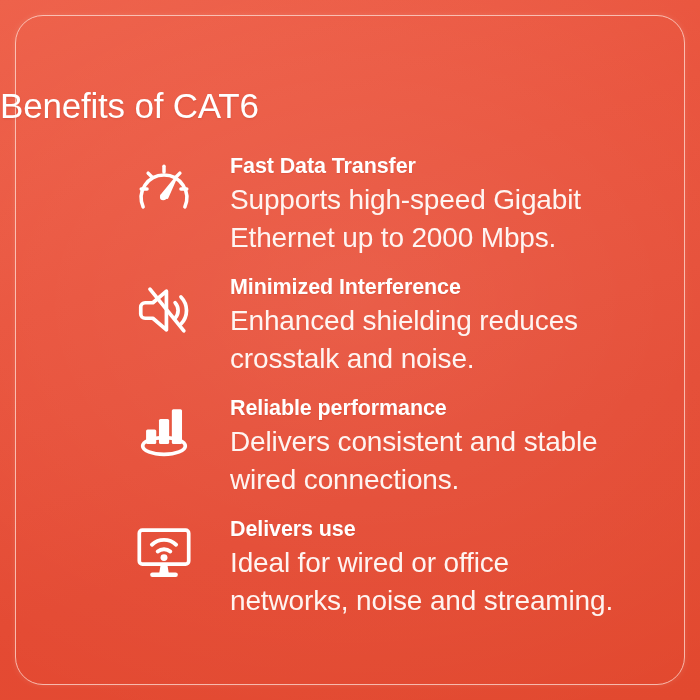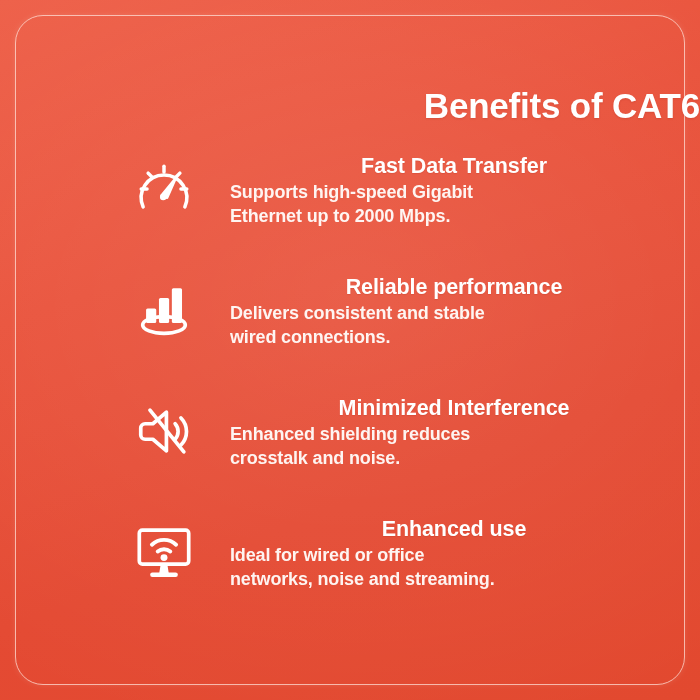--- a/index.html
+++ b/index.html
@@ -43,24 +43,24 @@
     top: 0;
     width: 700px;
     height: 700px;
   }
 
   .title {
     position: absolute;
     top: 86px;
     left: 0;
     width: 700px;
-    text-align: right;
+    text-align: left;
     color: #ffffff;
     font-size: 35px;
-    font-weight: bold;
+    font-weight: normal;
     letter-spacing: -0.2px;
     text-shadow: 0 1px 2px rgba(140, 30, 15, 0.18);
   }
 
   .benefit-list {
     position: absolute;
     top: 152px;
     left: 118px;
     width: 560px;
   }
@@ -95,27 +95,26 @@
   }
 
   .benefit-heading {
     color: #ffffff;
     font-size: 21.5px;
     font-weight: bold;
     line-height: 1.18;
     letter-spacing: -0.1px;
     margin-bottom: 2px;
     text-shadow: 0 1px 1px rgba(140, 30, 15, 0.14);
-    text-align: center;
   }
 
   .benefit-desc {
     color: rgba(255, 252, 250, 0.955);
-    font-size: 18px;
-    font-weight: bold;
+    font-size: 28px;
+    font-weight: normal;
     line-height: 1.33;
     letter-spacing: -0.15px;
   }
   .benefit-desc .line {
     display: block;
     white-space: nowrap;
   }
 </style>
 </head>
 <body>
@@ -148,66 +147,66 @@
           <div class="benefit-desc">
             <span class="line">Supports high-speed Gigabit</span>
             <span class="line">Ethernet up to 2000 Mbps.</span>
           </div>
         </div>
       </div>
 
       <div class="benefit-item">
         <div class="benefit-icon">
           <svg viewBox="0 0 64 64" fill="none" stroke="#ffffff" stroke-width="3.8" stroke-linecap="round" stroke-linejoin="round">
+            <path d="M34.5 12.5 L 20.5 24.5 L 12.5 24.5 A 4.5 4.5 0 0 0 8 29 L 8 36 A 4.5 4.5 0 0 0 12.5 40.5 L 20.5 40.5 L 34.5 52.5 Z"></path>
+            <path d="M43.5 24.5 A 12 12 0 0 1 43.5 40.5"></path>
+            <path d="M49.5 18.5 A 20 20 0 0 1 49.5 46.5"></path>
+            <line x1="17.5" y1="10.5" x2="52.5" y2="53.5"></line>
+          </svg>
+        </div>
+        <div class="benefit-text">
+          <div class="benefit-heading">Minimized Interference</div>
+          <div class="benefit-desc">
+            <span class="line">Enhanced shielding reduces</span>
+            <span class="line">crosstalk and noise.</span>
+          </div>
+        </div>
+      </div>
+
+      <div class="benefit-item">
+        <div class="benefit-icon">
+          <svg viewBox="0 0 64 64" fill="none" stroke="#ffffff" stroke-width="3.8" stroke-linecap="round" stroke-linejoin="round">
             <rect x="13.5" y="30.5" width="10.5" height="15" rx="1.6" fill="#ffffff" stroke="none"></rect>
             <rect x="26.8" y="19.5" width="10.5" height="26" rx="1.6" fill="#ffffff" stroke="none"></rect>
             <rect x="40.1" y="9.5" width="10.5" height="36" rx="1.6" fill="#ffffff" stroke="none"></rect>
             <ellipse cx="32" cy="47.5" rx="22" ry="8.6"></ellipse>
           </svg>
         </div>
         <div class="benefit-text">
           <div class="benefit-heading">Reliable performance</div>
           <div class="benefit-desc">
             <span class="line">Delivers consistent and stable</span>
             <span class="line">wired connections.</span>
-          </div>
-        </div>
-      </div>
-
-      <div class="benefit-item">
-        <div class="benefit-icon">
-          <svg viewBox="0 0 64 64" fill="none" stroke="#ffffff" stroke-width="3.8" stroke-linecap="round" stroke-linejoin="round">
-            <path d="M34.5 12.5 L 20.5 24.5 L 12.5 24.5 A 4.5 4.5 0 0 0 8 29 L 8 36 A 4.5 4.5 0 0 0 12.5 40.5 L 20.5 40.5 L 34.5 52.5 Z"></path>
-            <path d="M43.5 24.5 A 12 12 0 0 1 43.5 40.5"></path>
-            <path d="M49.5 18.5 A 20 20 0 0 1 49.5 46.5"></path>
-            <line x1="17.5" y1="10.5" x2="52.5" y2="53.5"></line>
-          </svg>
-        </div>
-        <div class="benefit-text">
-          <div class="benefit-heading">Minimized Interference</div>
-          <div class="benefit-desc">
-            <span class="line">Enhanced shielding reduces</span>
-            <span class="line">crosstalk and noise.</span>
           </div>
         </div>
       </div>
 
       <div class="benefit-item">
         <div class="benefit-icon">
           <svg viewBox="0 0 64 64" fill="none" stroke="#ffffff" stroke-width="3.8" stroke-linecap="round" stroke-linejoin="round">
             <rect x="6.5" y="9.5" width="51" height="35" rx="3.2"></rect>
             <path d="M19.5 24.5 A 18 18 0 0 1 44.5 24.5" stroke-width="4"></path>
             <path d="M25.5 31.5 A 10 10 0 0 1 38.5 31.5" stroke-width="4"></path>
             <circle cx="32" cy="37.8" r="3.6" fill="#ffffff" stroke="none"></circle>
             <path d="M27 54.5 L 28.6 44.5 L 35.4 44.5 L 37 54.5 Z" fill="#ffffff" stroke="none"></path>
             <line x1="20" y1="55.5" x2="44" y2="55.5" stroke-width="4.6"></line>
           </svg>
         </div>
         <div class="benefit-text">
-          <div class="benefit-heading">Enhanced use</div>
+          <div class="benefit-heading">Delivers use</div>
           <div class="benefit-desc">
             <span class="line">Ideal for wired or office</span>
             <span class="line">networks, noise and streaming.</span>
           </div>
         </div>
       </div>
 
     </div>
   </div>
 </div>

